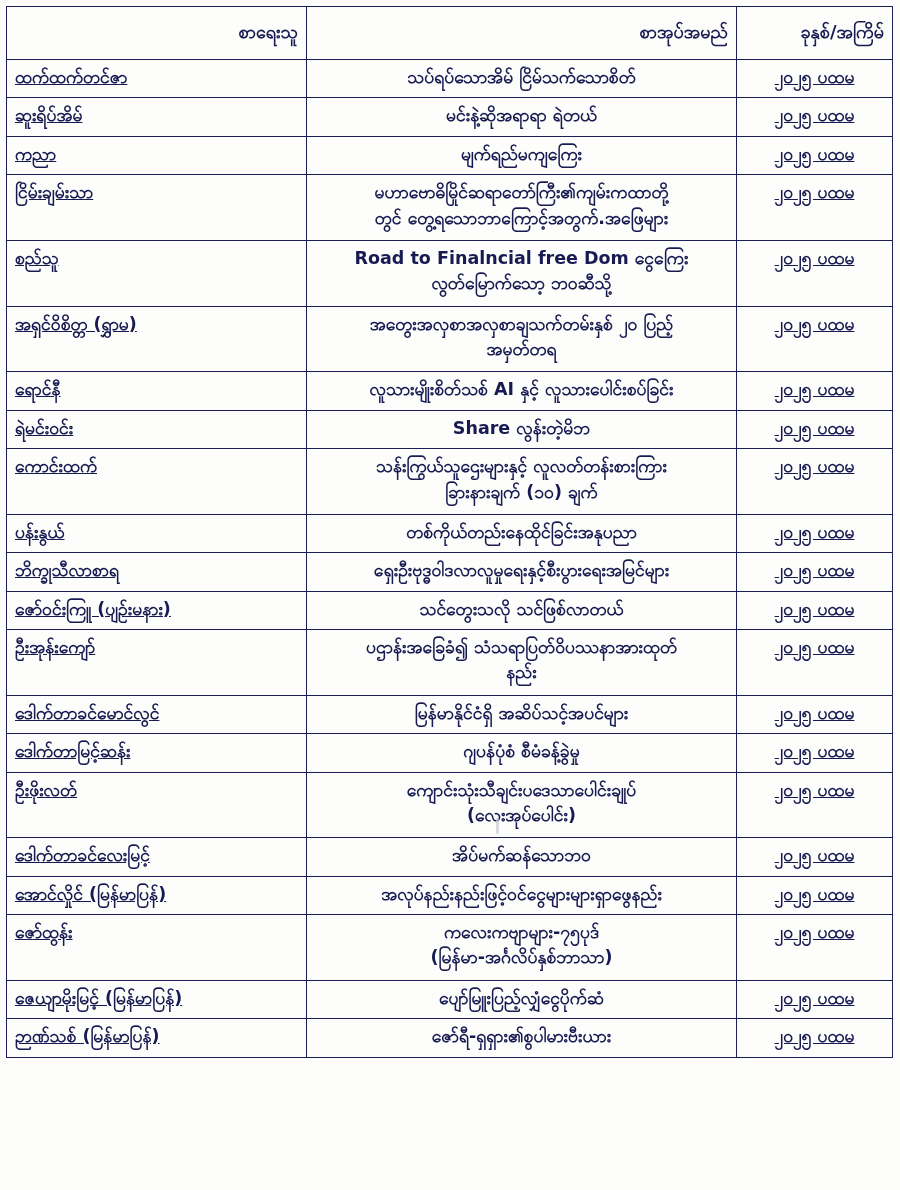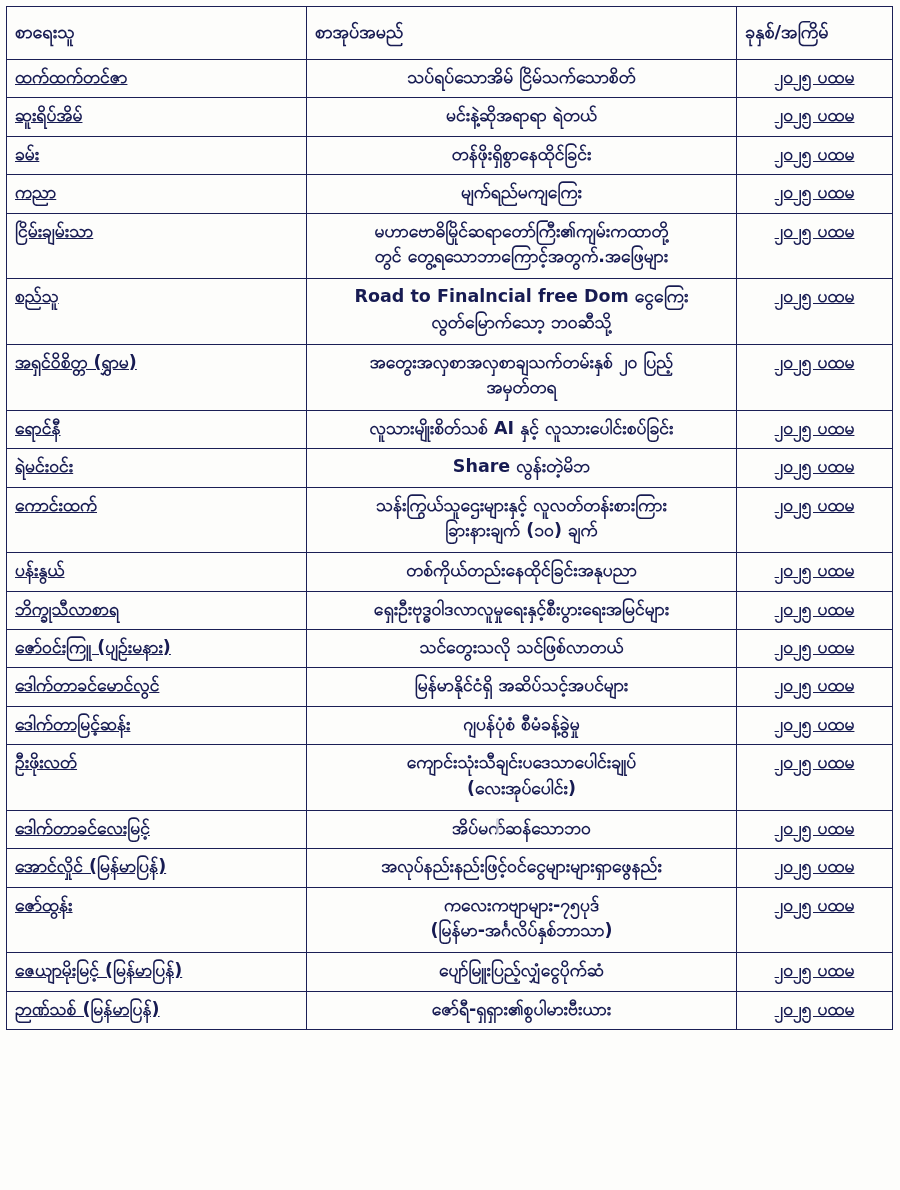--- a/index.html
+++ b/index.html
@@ -34,21 +34,21 @@
   table.book-table td {
     border: 1.6px solid #1b1f55;
     padding: 5px 8px 7px 8px;
     vertical-align: top;
     font-size: 17.5px;
     line-height: 1.45;
     color: #171b52;
     font-weight: 600;
   }
   table.book-table thead th {
-    text-align: left;
+    text-align: right;
     font-size: 18px;
     padding-top: 12px;
     padding-bottom: 14px;
     font-weight: 700;
   }
   td.author {
     text-align: left;
     white-space: pre-line;
     text-decoration: underline;
   }
@@ -96,25 +96,20 @@
           <td class="author">ထက်ထက်တင်ဇာ</td>
           <td class="title">သပ်ရပ်သောအိမ် ငြိမ်သက်သောစိတ်</td>
           <td class="year">၂၀၂၅ ပထမ</td>
         </tr>
         <tr>
           <td class="author">ဆူးရိပ်အိမ်</td>
           <td class="title">မင်းနဲ့ဆိုအရာရာ ရဲတယ်</td>
           <td class="year">၂၀၂၅ ပထမ</td>
         </tr>
         <tr>
-          <td class="author">ခမ်း</td>
-          <td class="title">တန်ဖိုးရှိစွာနေထိုင်ခြင်း</td>
-          <td class="year">၂၀၂၅ ပထမ</td>
-        </tr>
-        <tr>
           <td class="author">ကညာ</td>
           <td class="title">မျက်ရည်မကျကြေး</td>
           <td class="year">၂၀၂၅ ပထမ</td>
         </tr>
         <tr class="tall">
           <td class="author">ငြိမ်းချမ်းသာ</td>
           <td class="title">မဟာဗောဓိမြိုင်ဆရာတော်ကြီး၏ကျမ်းကထာတို့
 တွင် တွေ့ရသောဘာကြောင့်အတွက်.အဖြေများ</td>
           <td class="year">၂၀၂၅ ပထမ</td>
         </tr>
@@ -152,20 +147,26 @@
           <td class="year">၂၀၂၅ ပထမ</td>
         </tr>
         <tr>
           <td class="author">ဘိက္ခုသီလာစာရ</td>
           <td class="title">ရှေးဦးဗုဒ္ဓဝါဒလာလူမှုရေးနှင့်စီးပွားရေးအမြင်များ</td>
           <td class="year">၂၀၂၅ ပထမ</td>
         </tr>
         <tr>
           <td class="author">ဇော်ဝင်းကြူ (ပျဉ်းမနား)</td>
           <td class="title">သင်တွေးသလို သင်ဖြစ်လာတယ်</td>
+          <td class="year">၂၀၂၅ ပထမ</td>
+        </tr>
+        <tr class="tall">
+          <td class="author">ဦးအုန်းကျော်</td>
+          <td class="title">ပဌာန်းအခြေခံ၍  သံသရာပြတ်ဝိပဿနာအားထုတ်
+နည်း</td>
           <td class="year">၂၀၂၅ ပထမ</td>
         </tr>
         <tr>
           <td class="author">ဒေါက်တာခင်မောင်လွင်</td>
           <td class="title">မြန်မာနိုင်ငံရှိ အဆိပ်သင့်အပင်များ</td>
           <td class="year">၂၀၂၅ ပထမ</td>
         </tr>
         <tr>
           <td class="author">ဒေါက်တာမြင့်ဆန်း</td>
           <td class="title">ဂျပန်ပုံစံ စီမံခန့်ခွဲမှု</td>

